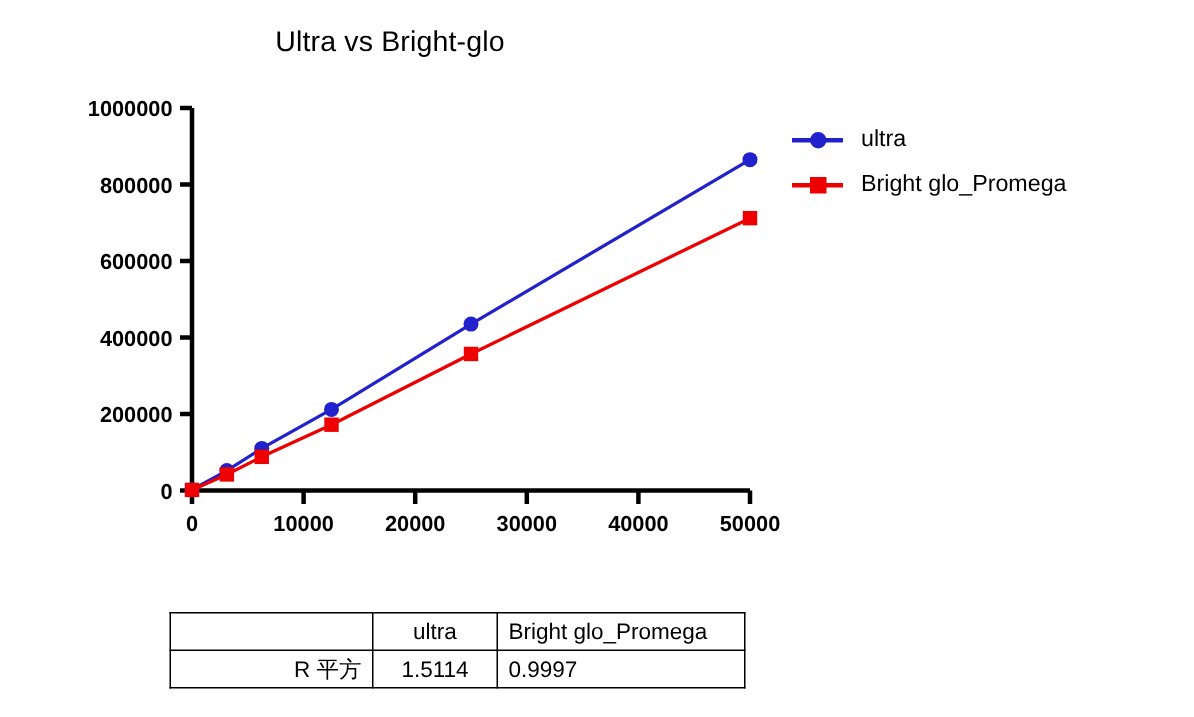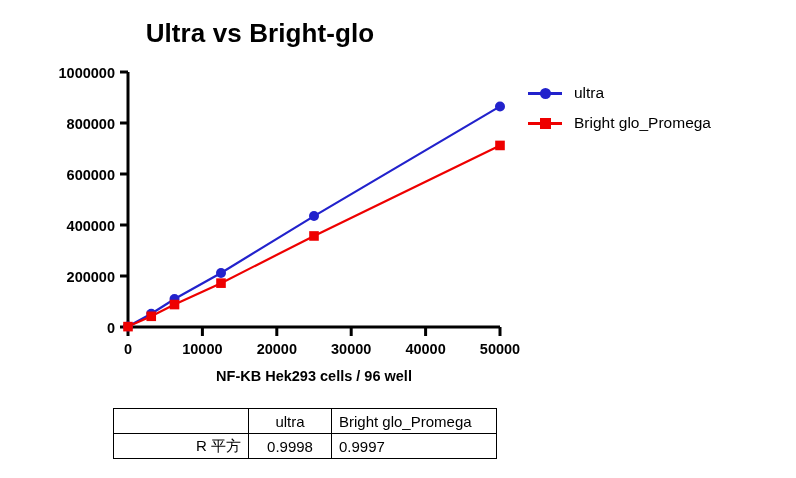--- a/index.html
+++ b/index.html
@@ -5,21 +5,21 @@
   html,body{margin:0;padding:0;}
   body{
     width:796px;height:478px;background:#ffffff;overflow:hidden;
     font-family:"Liberation Sans",sans-serif;color:#000;
     position:relative;
   }
   #stage{position:absolute;left:0;top:0;width:796px;height:478px;}
 
   .chart-title{
     position:absolute;left:0;top:18px;width:520px;text-align:center;
-    font-size:26px;font-weight:bold;letter-spacing:.1px;
+    font-size:19px;font-weight:normal;letter-spacing:.1px;
   }
   #axis-layer{position:absolute;left:0;top:0;width:796px;height:478px;}
   .xlabel{
     position:absolute;left:128px;top:368px;width:372px;text-align:center;
     font-size:14.5px;font-weight:bold;white-space:nowrap;
   }
 
   
   #legend{position:absolute;left:528px;top:78px;width:262px;}
   .legend-row{display:flex;align-items:center;height:30px;}
@@ -48,21 +48,20 @@
   .c-val-u{text-align:center;}
   .c-val-b{text-align:left;margin-left:20px;}
 </style>
 </head>
 <body>
 
 <div id="stage">
 
   <div class="chart-title">Ultra vs Bright-glo</div>
 
-  <div class="xlabel">NF-KB Hek293 cells / 96 well</div>
 
   <svg id="axis-layer" viewBox="0 0 796 478" width="796" height="478">
       <line x1="128" y1="72" x2="128" y2="327" stroke="#000000" stroke-width="3"></line>
       <line x1="128" y1="327" x2="500" y2="327" stroke="#000000" stroke-width="3"></line>
       <line x1="120" y1="327" x2="128" y2="327" stroke="#000000" stroke-width="3"></line>
       <text x="115" y="332.5" text-anchor="end" font-family="&quot;Liberation Sans&quot;, sans-serif" font-size="14.5" font-weight="bold">0</text>
       <line x1="120" y1="276" x2="128" y2="276" stroke="#000000" stroke-width="3"></line>
       <text x="115" y="281.5" text-anchor="end" font-family="&quot;Liberation Sans&quot;, sans-serif" font-size="14.5" font-weight="bold">200000</text>
       <line x1="120" y1="225" x2="128" y2="225" stroke="#000000" stroke-width="3"></line>
       <text x="115" y="230.5" text-anchor="end" font-family="&quot;Liberation Sans&quot;, sans-serif" font-size="14.5" font-weight="bold">400000</text>
@@ -119,19 +118,19 @@
 
   <table id="rtable">
     <tbody>
       <tr>
         <td class="c-blank"></td>
         <td class="c-ultra">ultra</td>
         <td class="c-bright">Bright glo_Promega</td>
       </tr>
       <tr>
         <td class="c-name">R 平方</td>
-        <td class="c-val-u">0.9998</td>
+        <td class="c-val-u">1.5114</td>
         <td class="c-val-b">0.9997</td>
       </tr>
     </tbody>
   </table>
 
 </div>
 
 </body></html>

